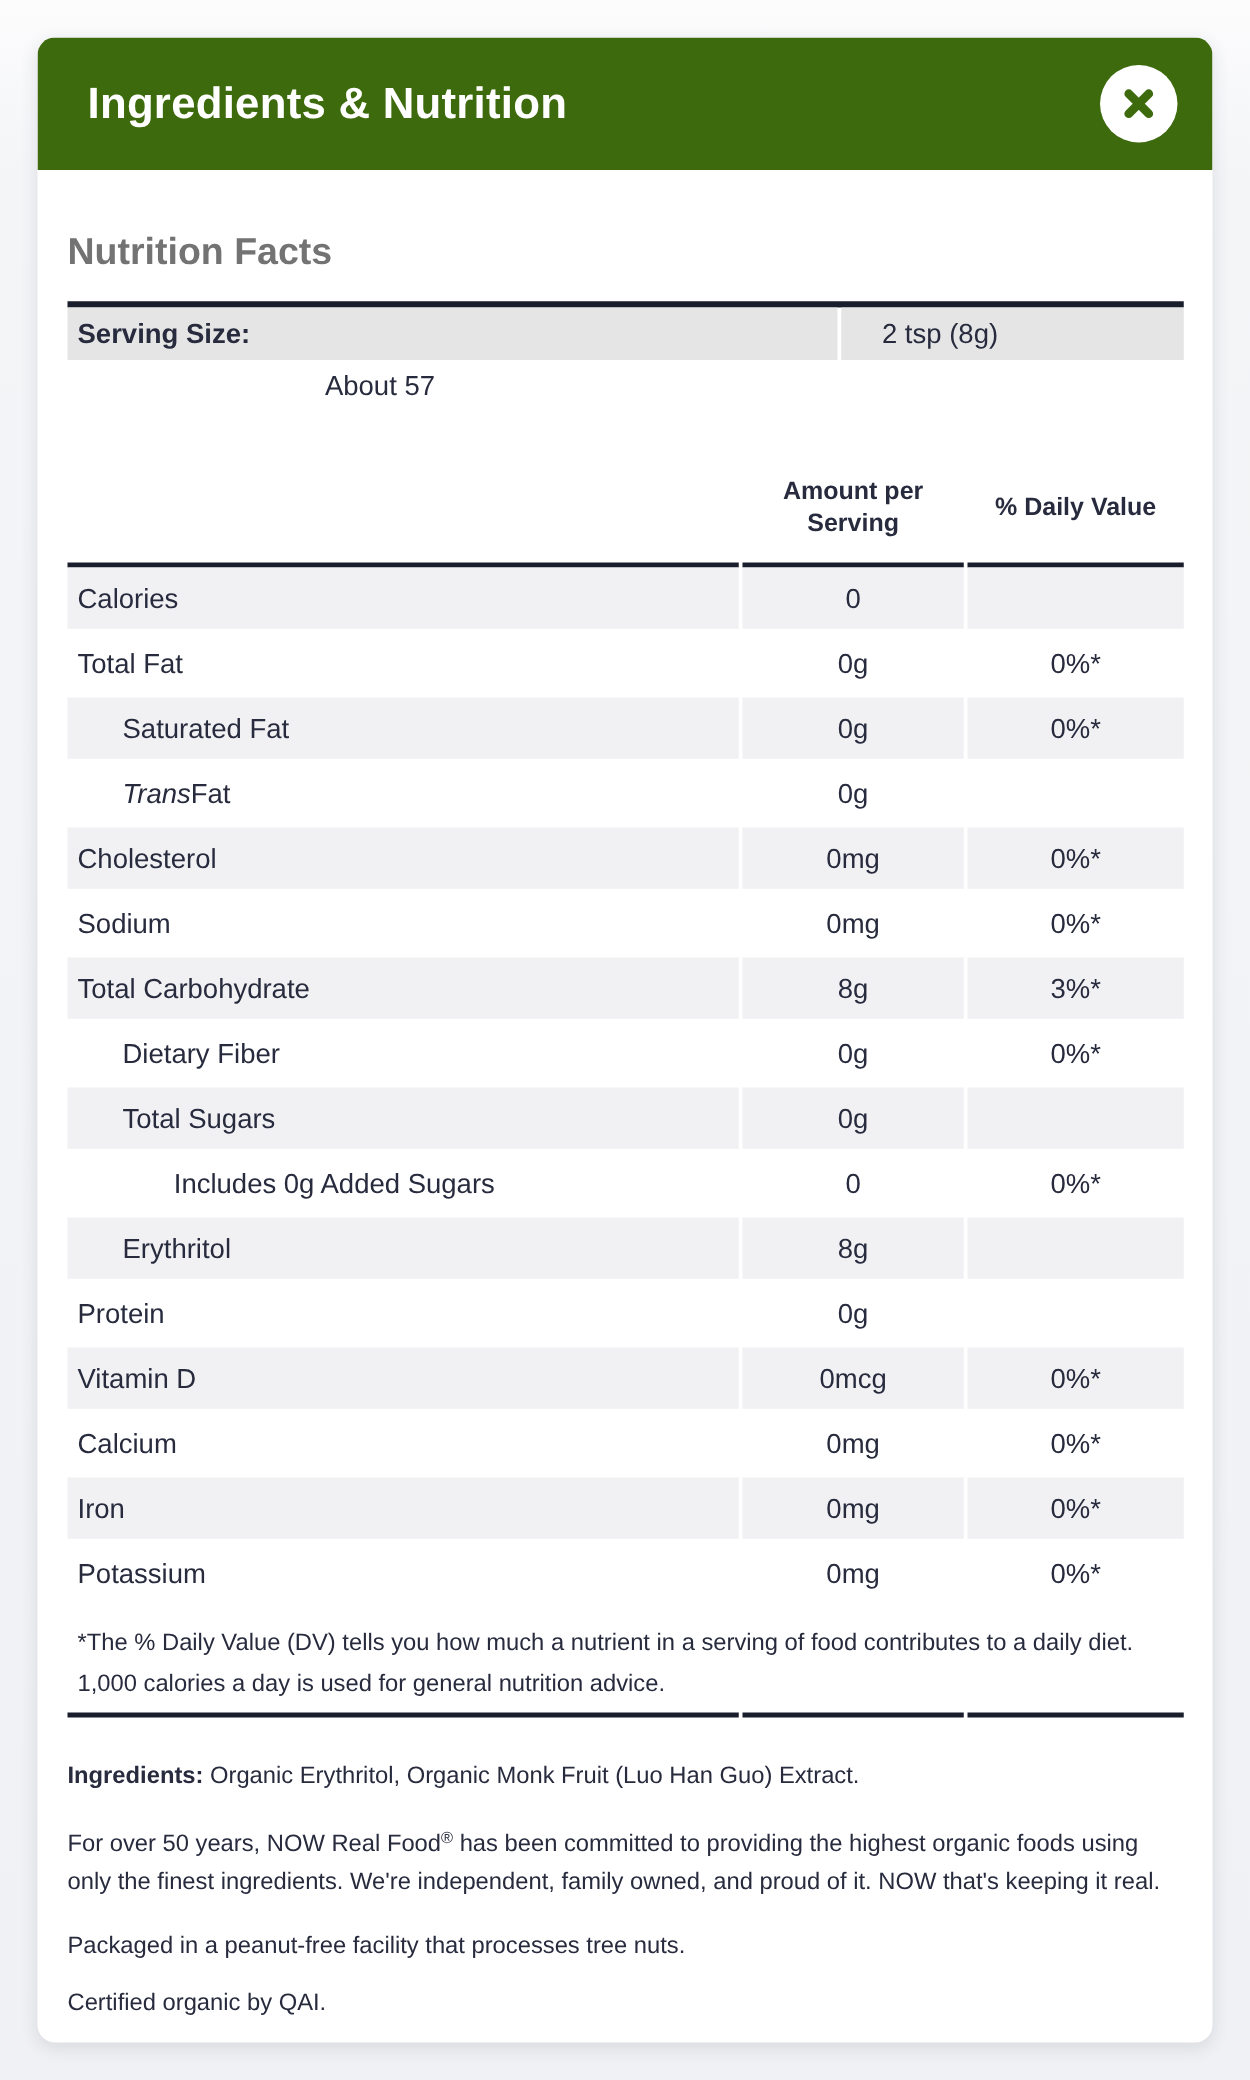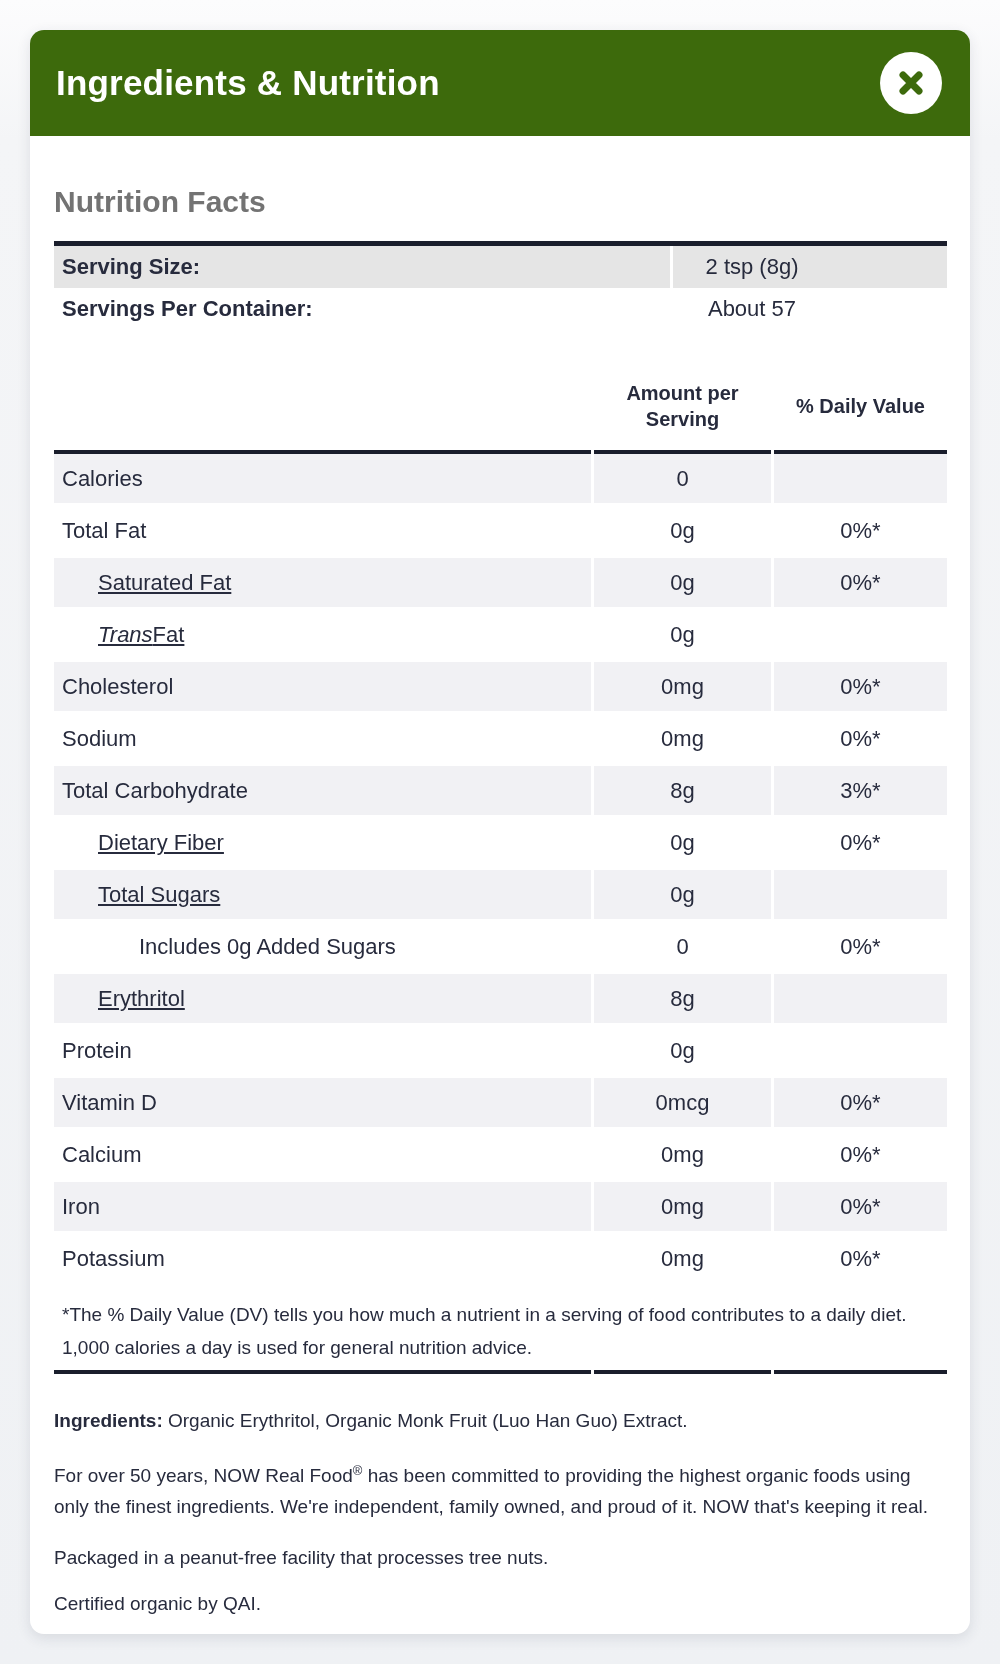--- a/index.html
+++ b/index.html
@@ -12,21 +12,21 @@
   }
   .modal {
     position:absolute; left:30px; top:30px; width:940px; height:1604px;
     background:#ffffff; border-radius:14px;
     box-shadow:0 4px 14px rgba(40,50,70,.12);
     overflow:hidden;
   }
   
   .mheader {
     height:106px; display:flex; align-items:center; justify-content:space-between;
-    padding:0 28px 0 26px;
+    padding:0 28px 0 40px;
   }
   .mtitle { color:#fff; font-size:35px; font-weight:bold; letter-spacing:.2px; }
   .close-btn {
     width:62px; height:62px; border-radius:50%; background:#fff; border:none;
     display:flex; align-items:center; justify-content:center; cursor:pointer; flex:0 0 auto;
   }
   
   .mbody { padding:0 23px 0 24px; }
   h2.nf { font-size:30px; font-weight:bold; color:#737373; margin-top:50px; line-height:32px; }
   .topline { height:5px; margin-top:23px; }
@@ -43,21 +43,21 @@
   .ngrid { display:grid; grid-template-columns:537px 177px 1fr; column-gap:3px; }
   .nhead { margin-top:50px; align-items:center; }
   .nhead .hc { text-align:center; font-weight:bold; font-size:20px; line-height:26px; }
   .hline { margin-top:18px; }
   .hline span { height:4px; display:block; }
   .bline { margin-top:0; }
   
   .nrow { height:49px; margin-bottom:3px; font-size:22px; }
   .nrow > div { display:flex; align-items:center; }
   .nrow .lbl { padding-left:8px; }
-  .nrow .lbl.ind1 { padding-left:44px;text-decoration:underline; }
+  .nrow .lbl.ind1 { padding-left:44px; }
   .nrow .lbl.ind2 { padding-left:85px; }
   .nrow .amt, .nrow .dv { justify-content:center; }
   .nrow.shaded > div { background:#f1f1f4; }
   .nrow em { font-style:italic; }
   
   .fnote { font-size:19px; line-height:33px; padding:12px 20px 6px 8px; }
   
   .para { font-size:19px; line-height:29px; }
   .para.ingr { margin-top:32px; }
   .para.brand { margin-top:26px; }
@@ -84,21 +84,20 @@
 
     <h2 class="nf">Nutrition Facts</h2>
 
     <div class="topline" style="background:#1a1e2c;"></div>
 
     <div class="srow shaded">
       <div class="sl">Serving Size:</div>
       <div class="sv">2 tsp (8g)</div>
     </div>
     <div class="srow">
-      <div class="sl">Servings Per Container:</div>
       <div class="sv">About 57</div>
     </div>
 
     <div class="ngrid nhead">
       <div></div>
       <div class="hc">
         <div>Amount per</div>
         <div>Serving</div>
       </div>
       <div class="hc">% Daily Value</div>

